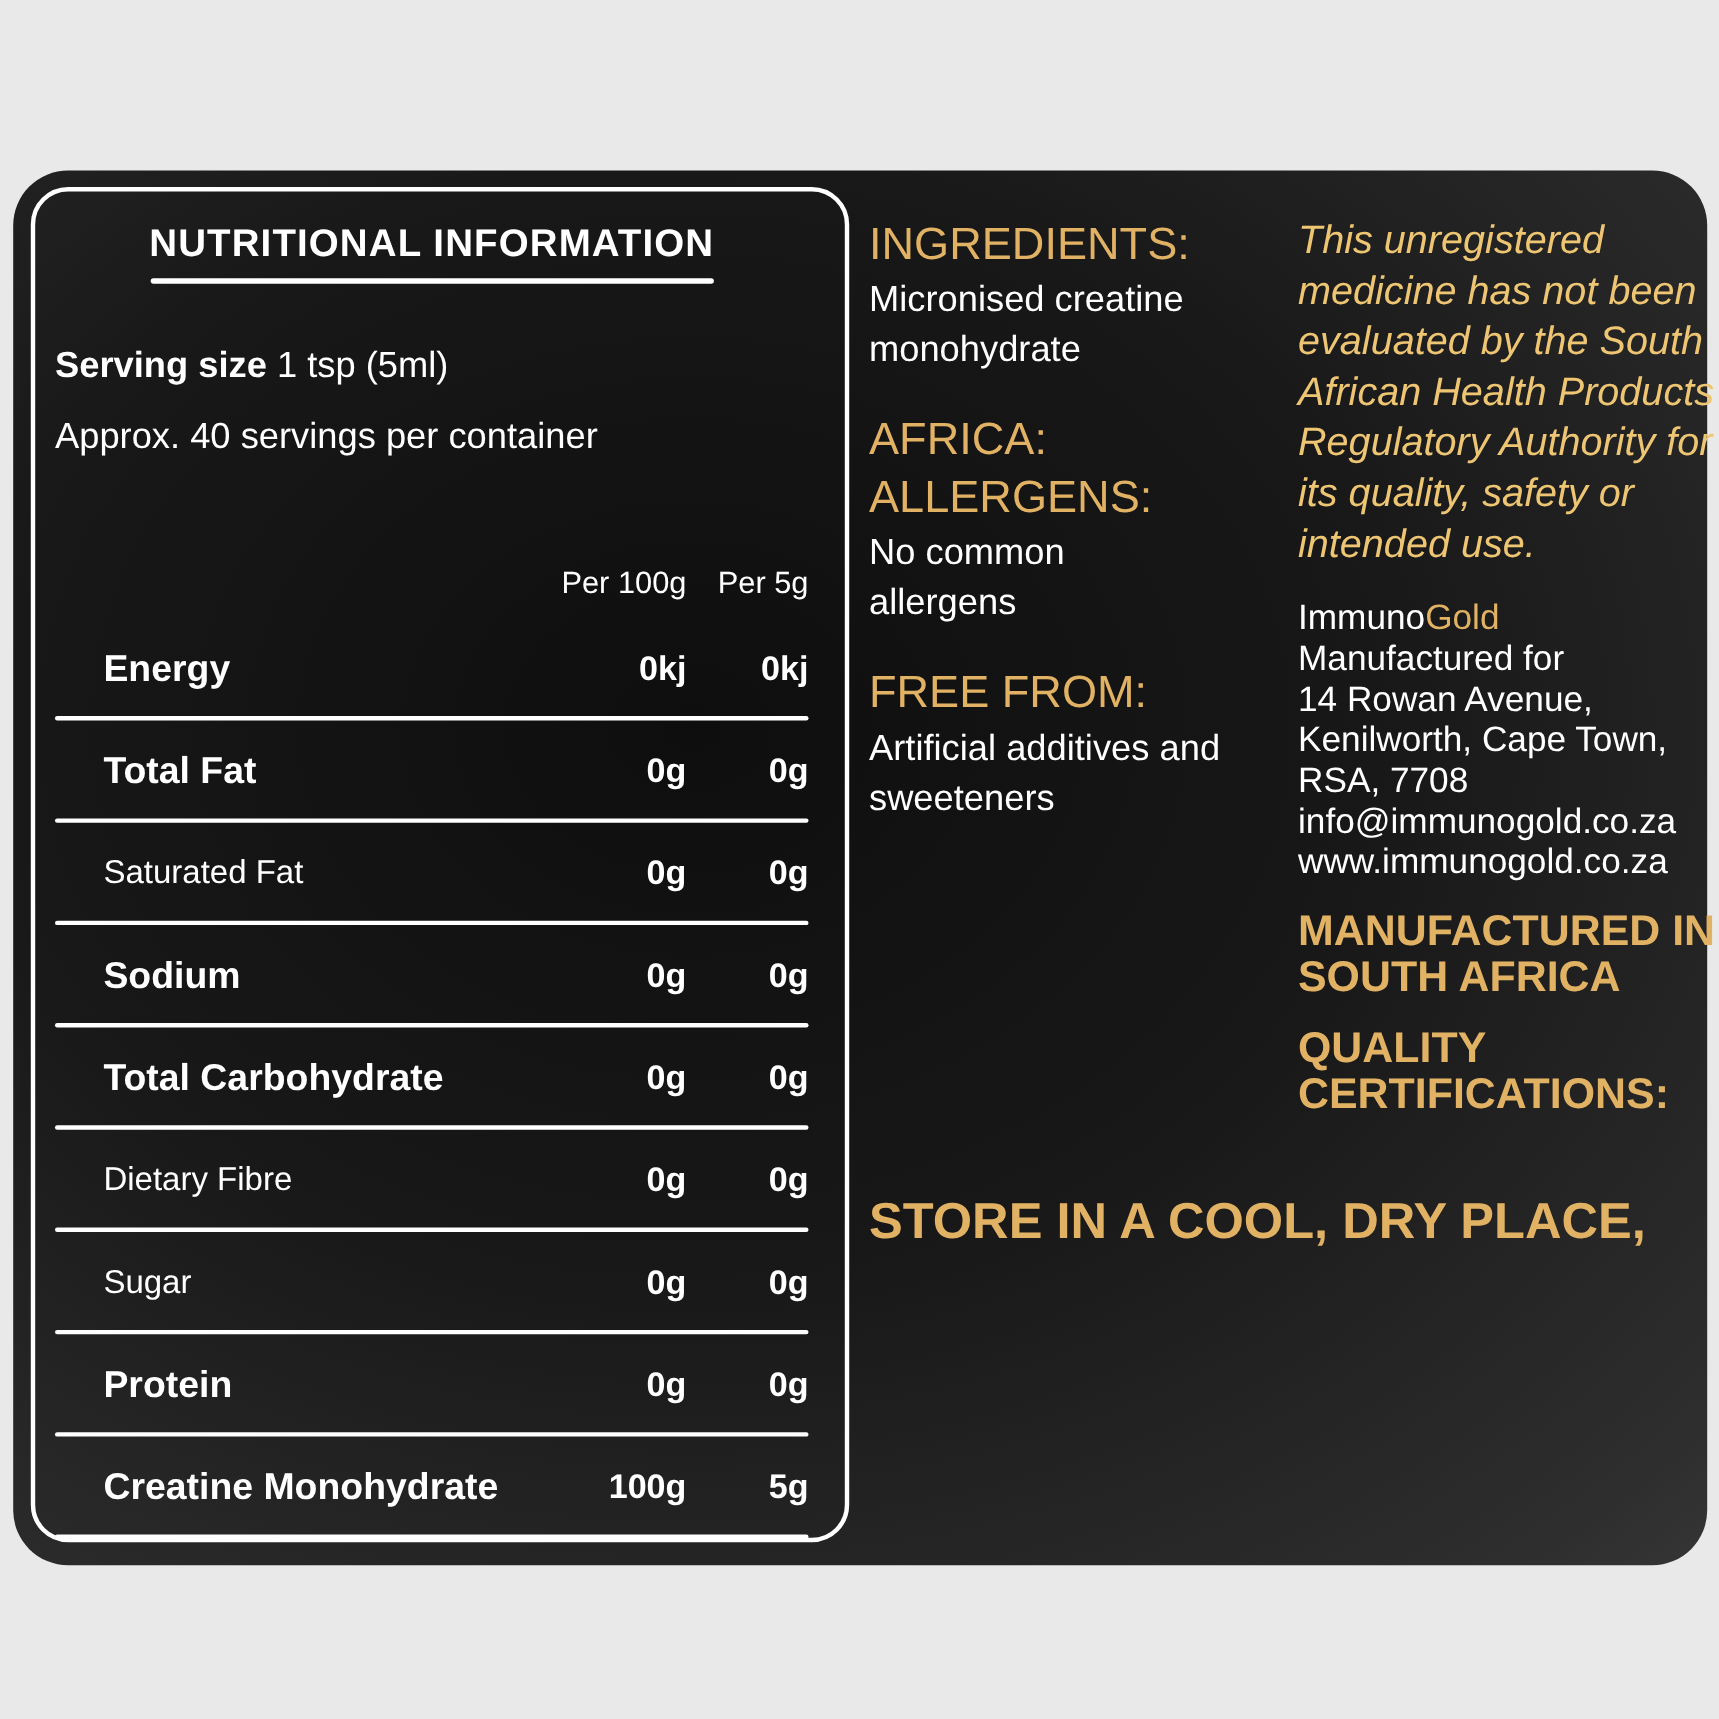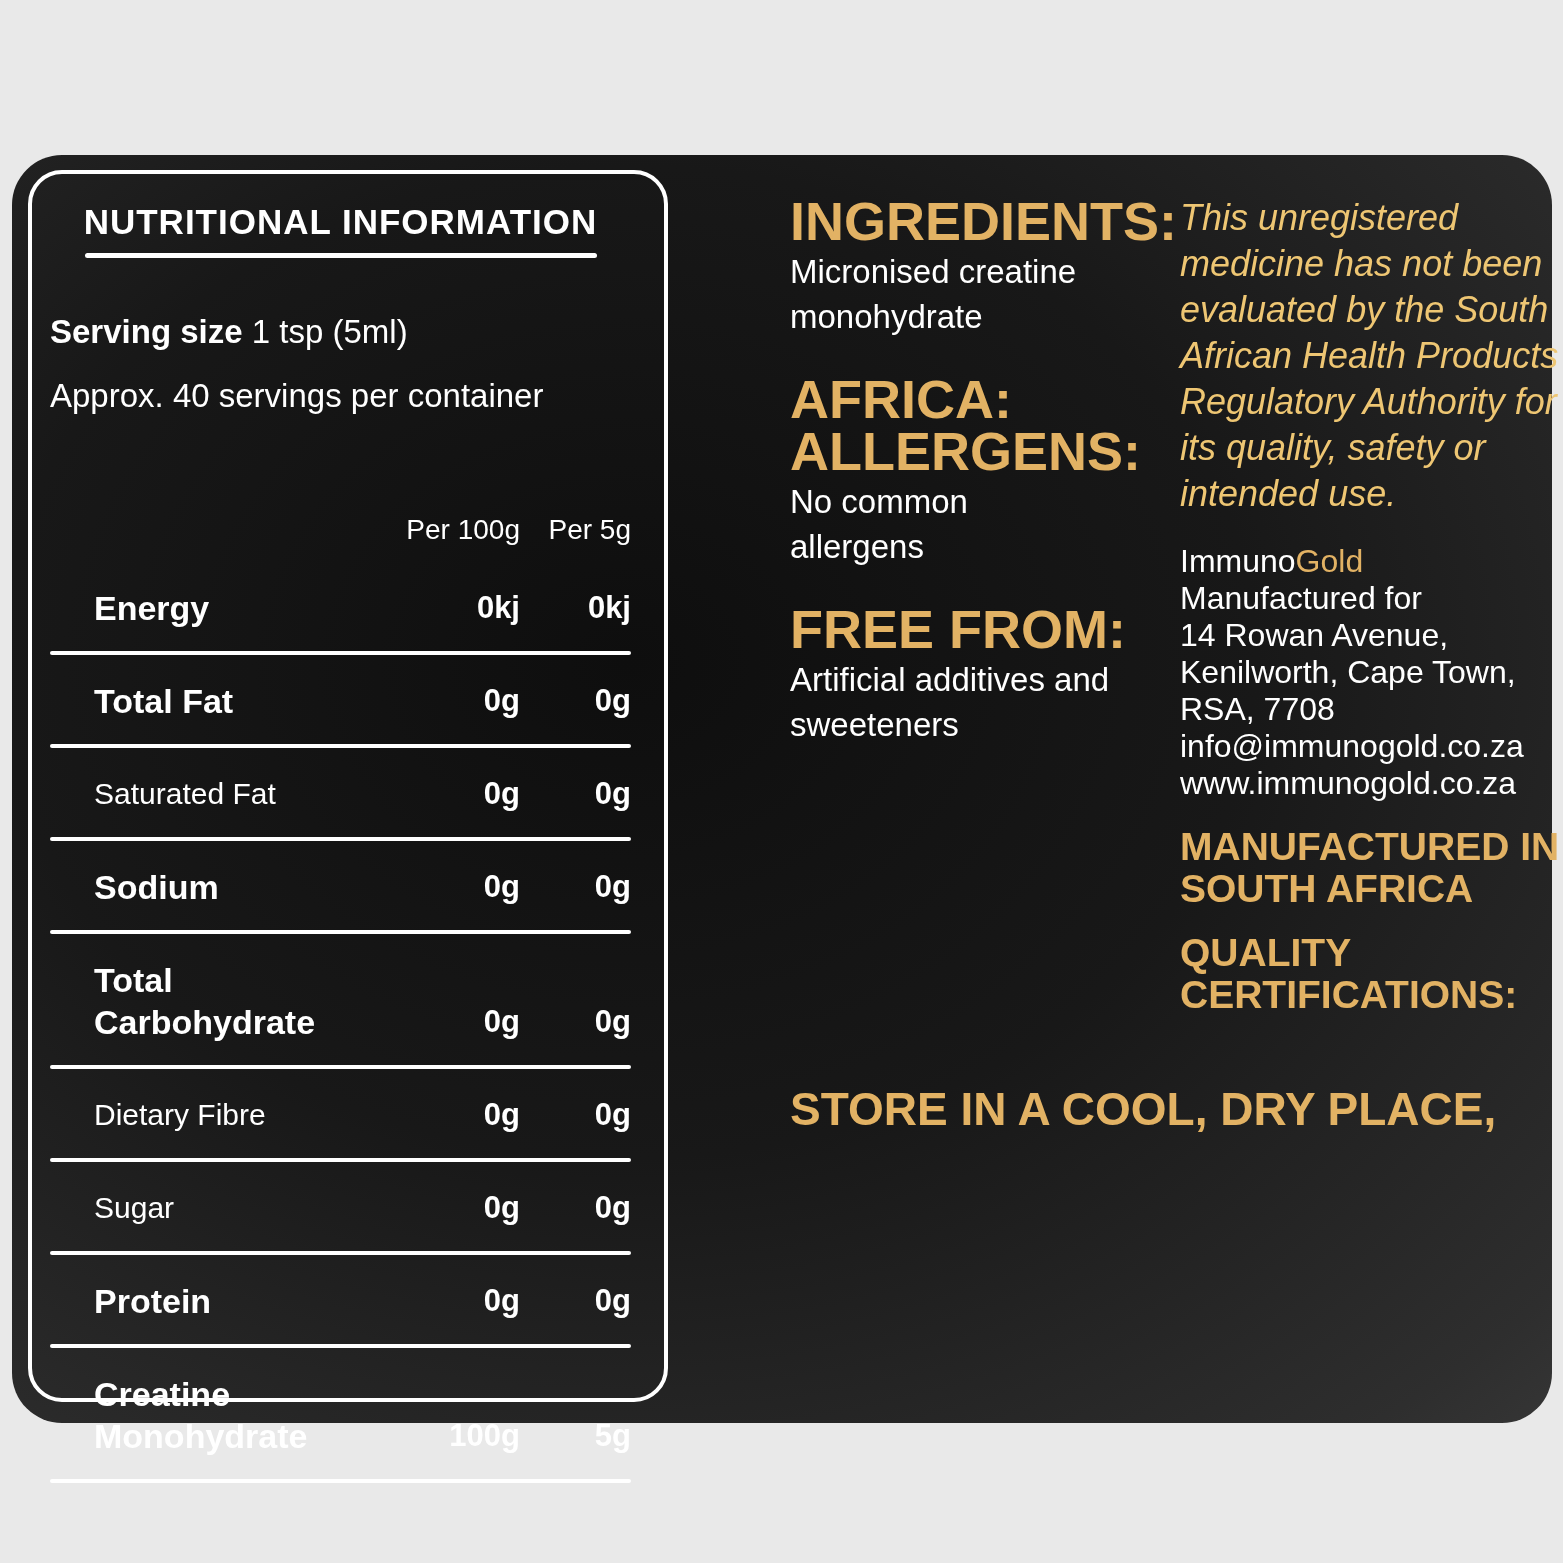--- a/index.html
+++ b/index.html
@@ -10,21 +10,21 @@
     -webkit-font-smoothing:antialiased;
   }
   .label{
     position:absolute;left:12px;top:155px;width:1540px;height:1268px;
     border-radius:50px;
     background:radial-gradient(120% 115% at 40% 40%, #0e0e0e 0%, #181818 34%, #2e2e2e 66%, #545454 100%);
     color:#fff;
   }
   
   .nutri{
-    position:absolute;left:16px;top:15px;width:640px;height:1232px;
+    position:absolute;left:16px;top:15px;width:744px;height:1232px;
     box-sizing:border-box;border:4px solid #fff;border-radius:34px;
     padding:26px 33px 0 18px;
   }
   .nutri-title{
     margin:0;font-size:35px;font-weight:bold;text-align:center;
     letter-spacing:1px;color:#fff;line-height:44px;
   }
   .title-rule{height:5px;background:#fff;width:512px;margin:9px auto 0;border-radius:3px;}
   .serving{margin:54px 0 0 0;font-size:33px;color:#fff;line-height:40px;}
   .serving .b{font-weight:bold;}
@@ -35,21 +35,21 @@
   }
   .grid .h{font-size:28px;color:#fff;padding-bottom:16px;}
   .grid .v{text-align:right;margin-top:48px;}
   .grid .n{font-size:34px;font-weight:bold;padding:25px 0 22px;line-height:42px;margin-left:44px;}
   .grid .n.sub{font-size:30px;font-weight:normal;}
   .grid .val{font-size:31px;font-weight:bold;text-align:right;padding:25px 0 22px;line-height:42px;}
   .grid .sep{grid-column:1/-1;height:4px;background:#fff;border-radius:2px;}
   
   .mid{position:absolute;left:778px;top:42px;width:345px;}
   .mid h2{
-    margin:0 0 4px 0;font-size:54px;line-height:48px;font-weight:bold;
+    margin:0 0 4px 0;font-size:41px;line-height:48px;font-weight:normal;
     color:var(--gold);
   }
   .mid p{margin:0 0 36px 0;font-size:33px;line-height:45px;color:#fff;}
   .mid p.narrow{max-width:250px;}
   .mid p.narrow2{max-width:320px;}
   
   .right{position:absolute;left:1168px;top:40px;width:398px;}
   .disclaimer{
     margin:0;font-style:italic;font-size:36px;line-height:46px;
     color:var(--gold-light);

